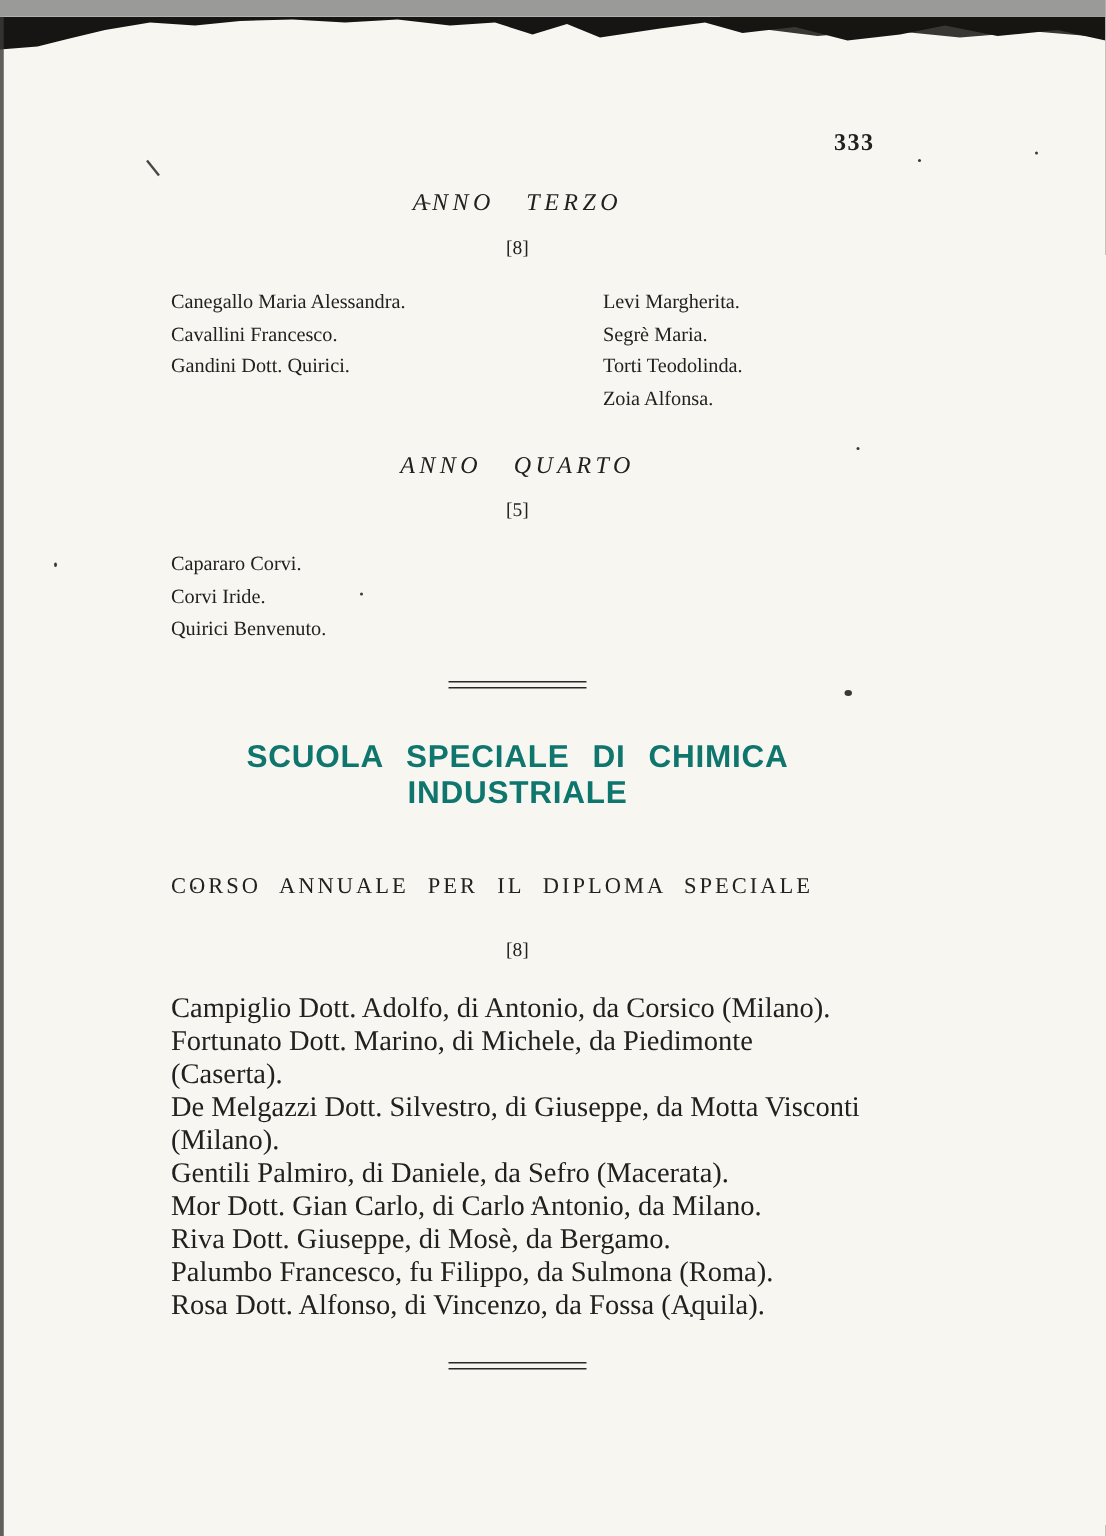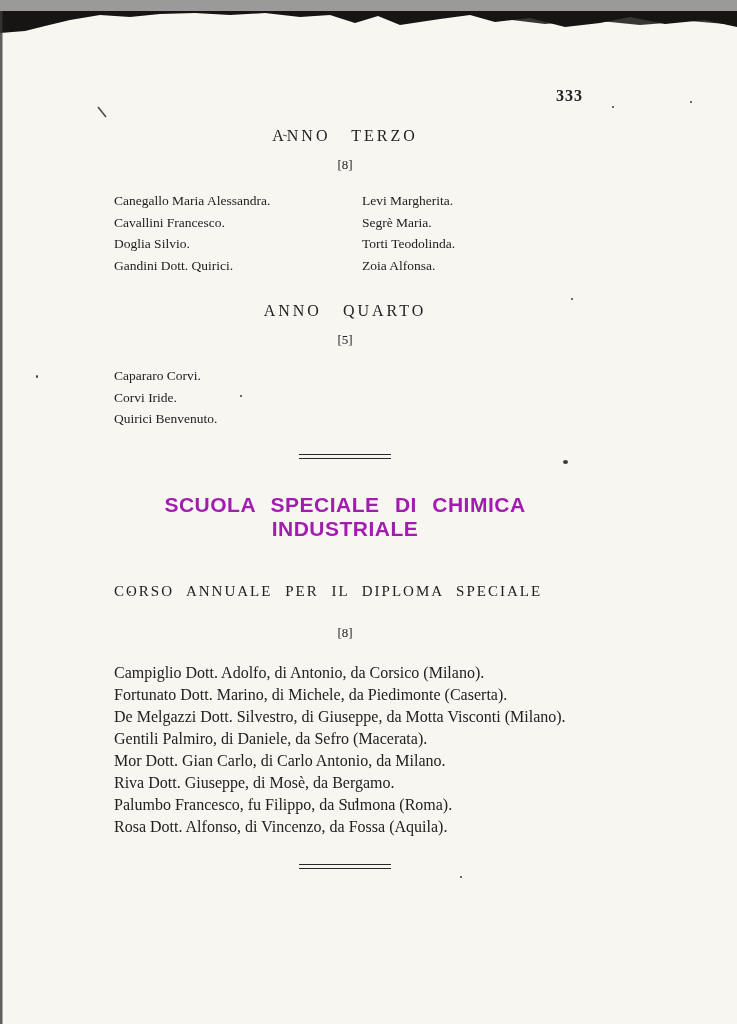--- a/index.html
+++ b/index.html
@@ -40,29 +40,31 @@
     top: 116px;
     width: 462px;
   }
   .section-title {
     text-align: center;
     font-size: 16px;
     font-weight: 500;
     letter-spacing: 3px;
     word-spacing: 14px;
     margin: 0;
+    font-style: italic;
   }
   .count {
     text-align: center;
     font-size: 13px;
     margin-top: 12px;
   }
   .name-columns {
     display: flex;
     margin-top: 17px;
+    gap: 40px;
   }
   .name-columns ul {
     list-style: none;
     margin: 0;
     padding: 0;
     font-size: 13.5px;
     line-height: 21.5px;
   }
   .col-left { width: 248px; }
   .col-right { flex: 1; }
@@ -75,36 +77,36 @@
     border-bottom: 1px solid #2a2927;
   }
   .school-title {
     margin: 34px 0 0 0;
     text-align: center;
     font-family: "Liberation Sans", "DejaVu Sans", sans-serif;
     font-size: 21px;
     font-weight: 600;
     letter-spacing: 0.5px;
     word-spacing: 9px;
-    color: #a21caf;
+    color: #0f766e;
   }
   .course-title {
     margin: 42px 0 0 0;
     text-align: left;
     font-size: 15px;
     font-weight: 500;
     letter-spacing: 2px;
     word-spacing: 7px;
   }
   .count-2 { margin-top: 25px; }
   .student-list {
     list-style: none;
     margin: 21px 0 0 0;
     padding: 0;
-    font-size: 16px;
+    font-size: 19px;
     line-height: 22px;
   }
   .divider-2 { margin-top: 26px; }
   
   .speck {
     position: absolute;
     background: #3a3937;
     border-radius: 50%;
   }
 </style>
@@ -142,21 +144,20 @@
 
   <div class="content">
 
     <h2 class="section-title">ANNO TERZO</h2>
     <div class="count">[8]</div>
 
     <div class="name-columns">
       <ul class="col-left">
         <li>Canegallo Maria Alessandra.</li>
         <li>Cavallini Francesco.</li>
-        <li>Doglia Silvio.</li>
         <li>Gandini Dott. Quirici.</li>
       </ul>
       <ul class="col-right">
         <li>Levi Margherita.</li>
         <li>Segrè Maria.</li>
         <li>Torti Teodolinda.</li>
         <li>Zoia Alfonsa.</li>
       </ul>
     </div>
 

